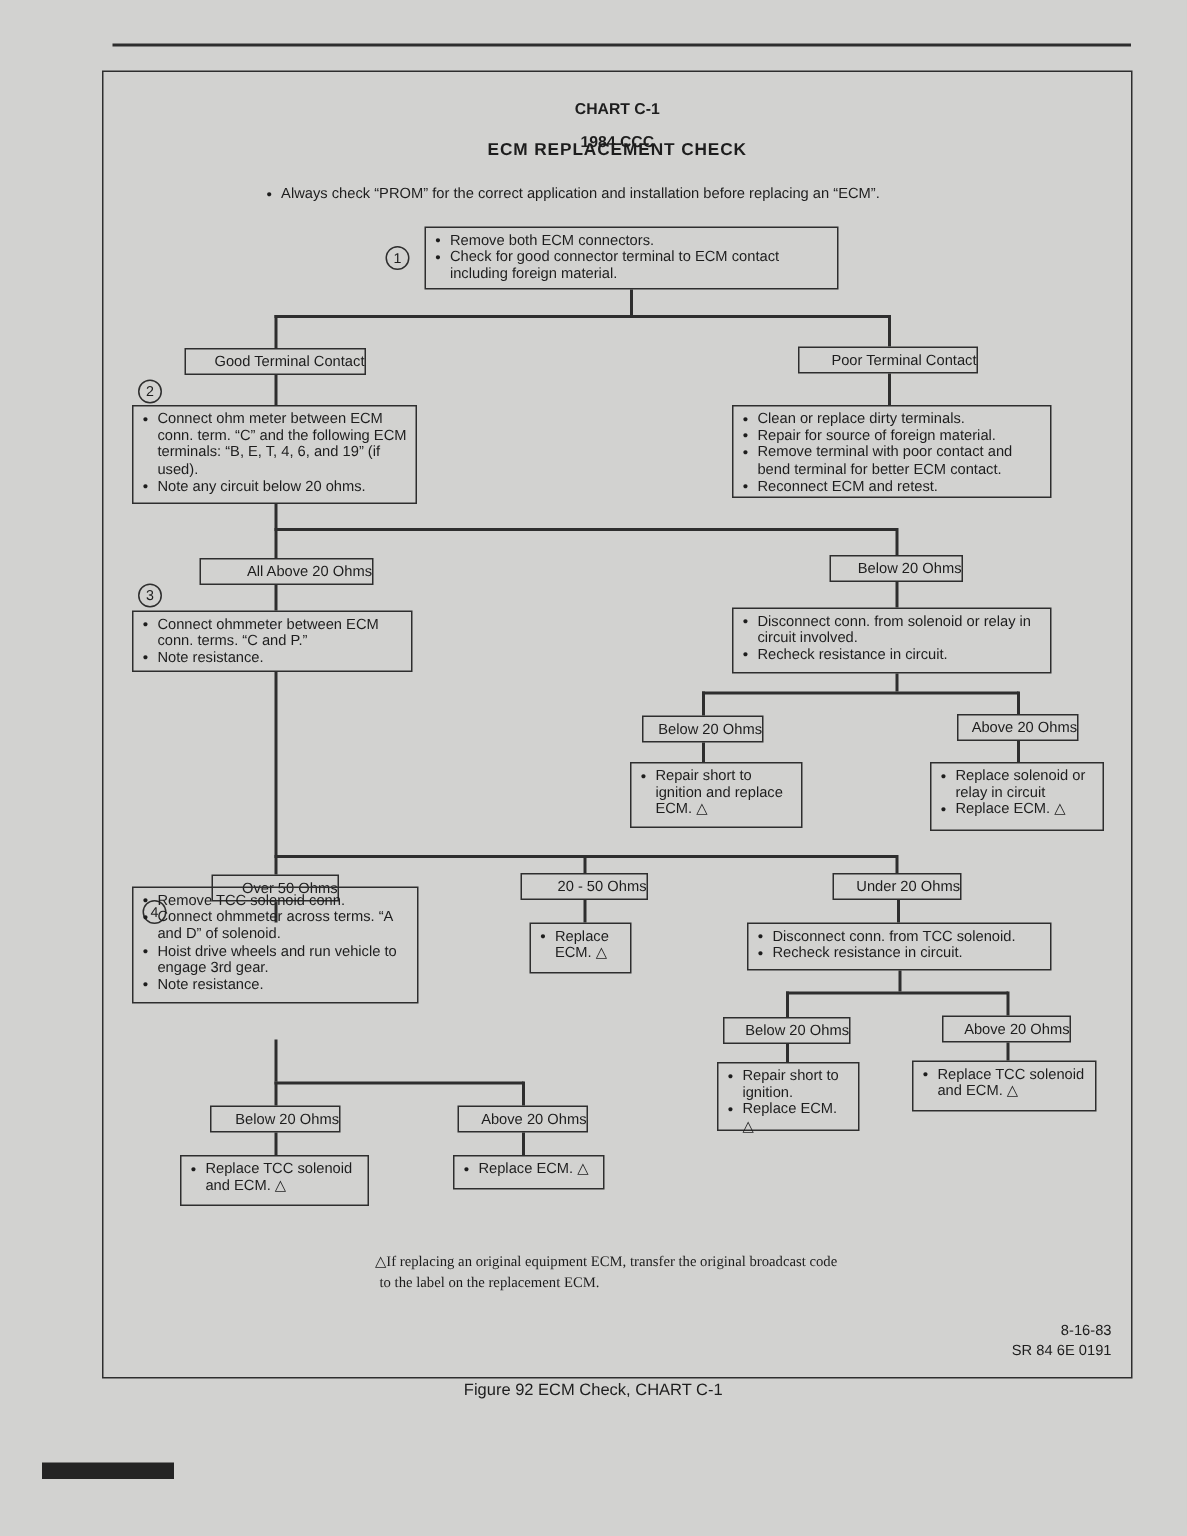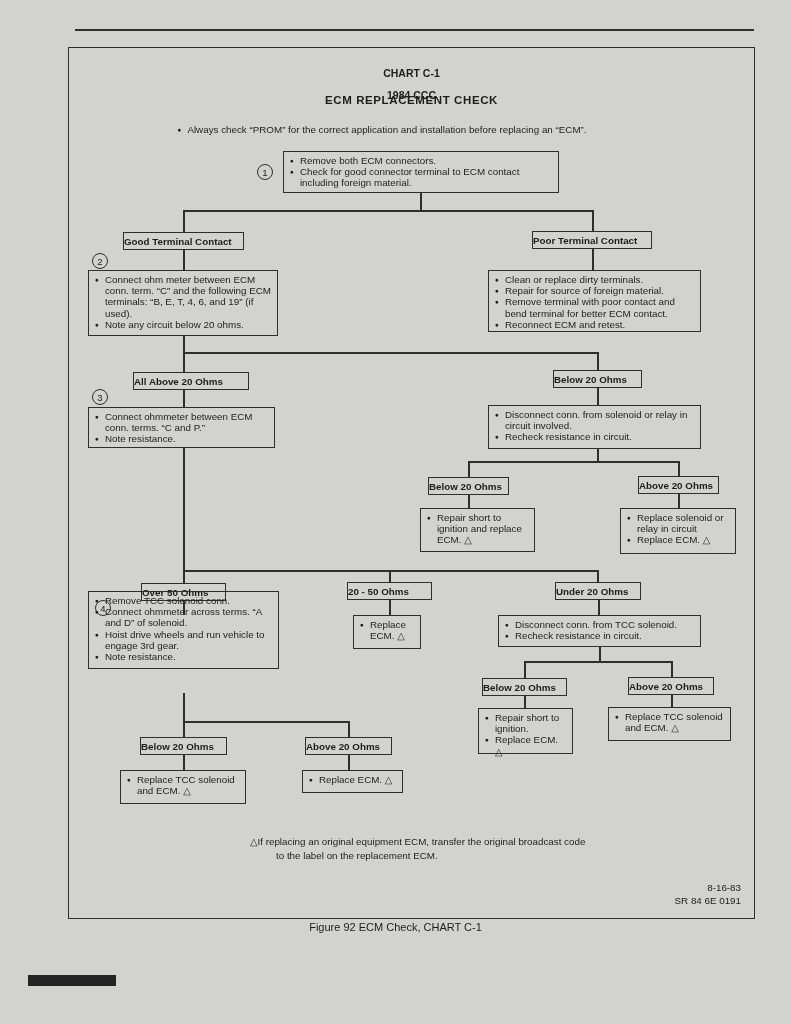--- a/index.html
+++ b/index.html
@@ -15,28 +15,28 @@
   .t1 { top:53px; font-size:10.5px; font-weight:700;margin-top:36px; }
   .t2 { top:67px; font-size:10.5px; font-weight:700; }
   .heading { top:94px; font-size:11.5px; font-weight:700; letter-spacing:.6px; }
 
   .intro { position:absolute; left:68px; top:124px; width:628px; display:flex; justify-content:center; font-size:9.8px; }
 
   .box { position:absolute; border:1.5px solid #2e2e2e; padding:3px 6px 4px 6px; font-size:9.8px; line-height:11.2px; }
   .bi { display:flex; }
   .bi::before { content:"●"; font-size:6.5px; line-height:11.2px; margin-right:6px; flex:0 0 auto; }
 
-  .lbl { position:absolute; border:1.5px solid #2e2e2e; font-size:9.8px; display:flex; align-items:center; justify-content:flex-start; white-space:nowrap;font-weight:bold; }
+  .lbl { position:absolute; border:1.5px solid #2e2e2e; font-size:9.8px; display:flex; align-items:center; justify-content:flex-end; white-space:nowrap; }
 
   .circ { position:absolute; width:16px; height:16px; border:1.5px solid #2e2e2e; border-radius:50%; display:flex; align-items:center; justify-content:center; font-size:9.5px; }
 
   .ln { position:absolute; background:#2e2e2e; }
 
-  .fn { position:absolute; left:250px; top:835px; font-size:9.8px; line-height:13.5px; }
-  .fn .l2 { margin-left:26px; }
+  .fn { position:absolute; left:250px; top:835px; font-size:9.8px; line-height:13.5px;font-family:Liberation Serif, serif; }
+  .fn .l2 { margin-left:3px; }
 
   .rev { position:absolute; top:881px; right:50px; text-align:right; font-size:9.8px; line-height:13px; }
   .caption { position:absolute; top:921px; left:0; width:791px; text-align:center; font-size:11px; }
   .artifact { position:absolute; left:28px; top:975px; width:88px; height:11px; background:#242424; }
 </style>
 </head>
 <body>
 
 <div class="page">
 

